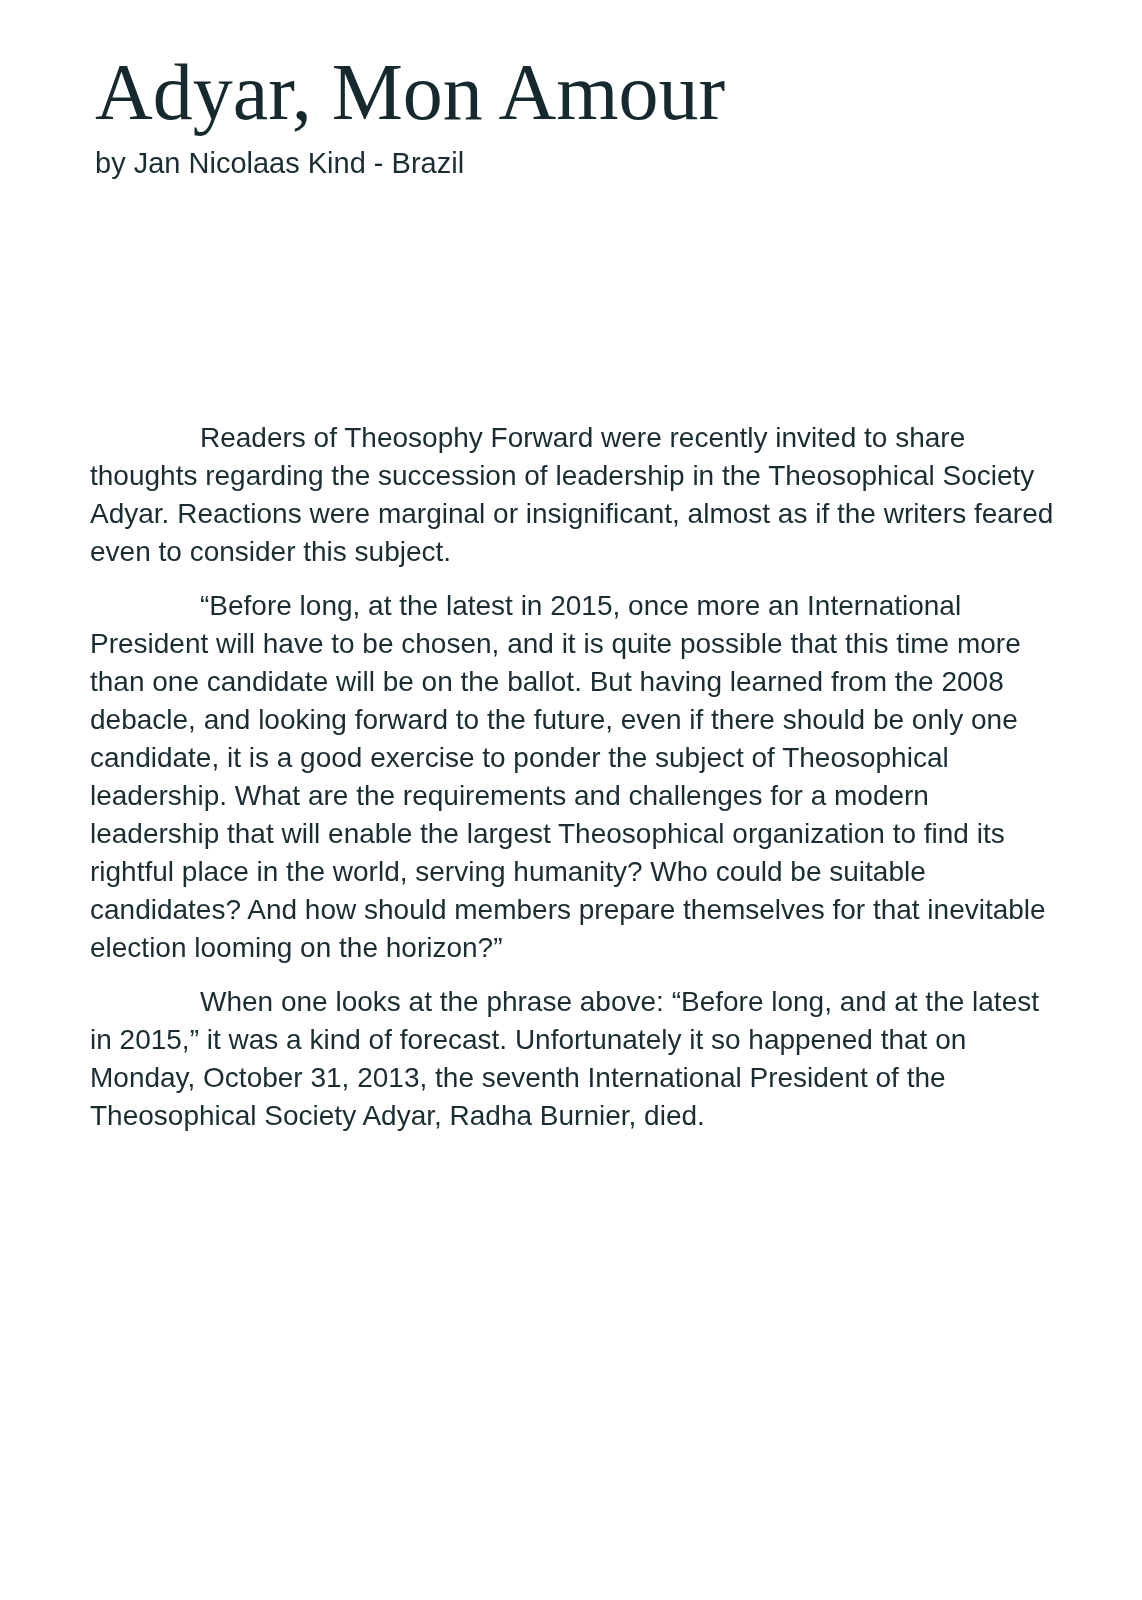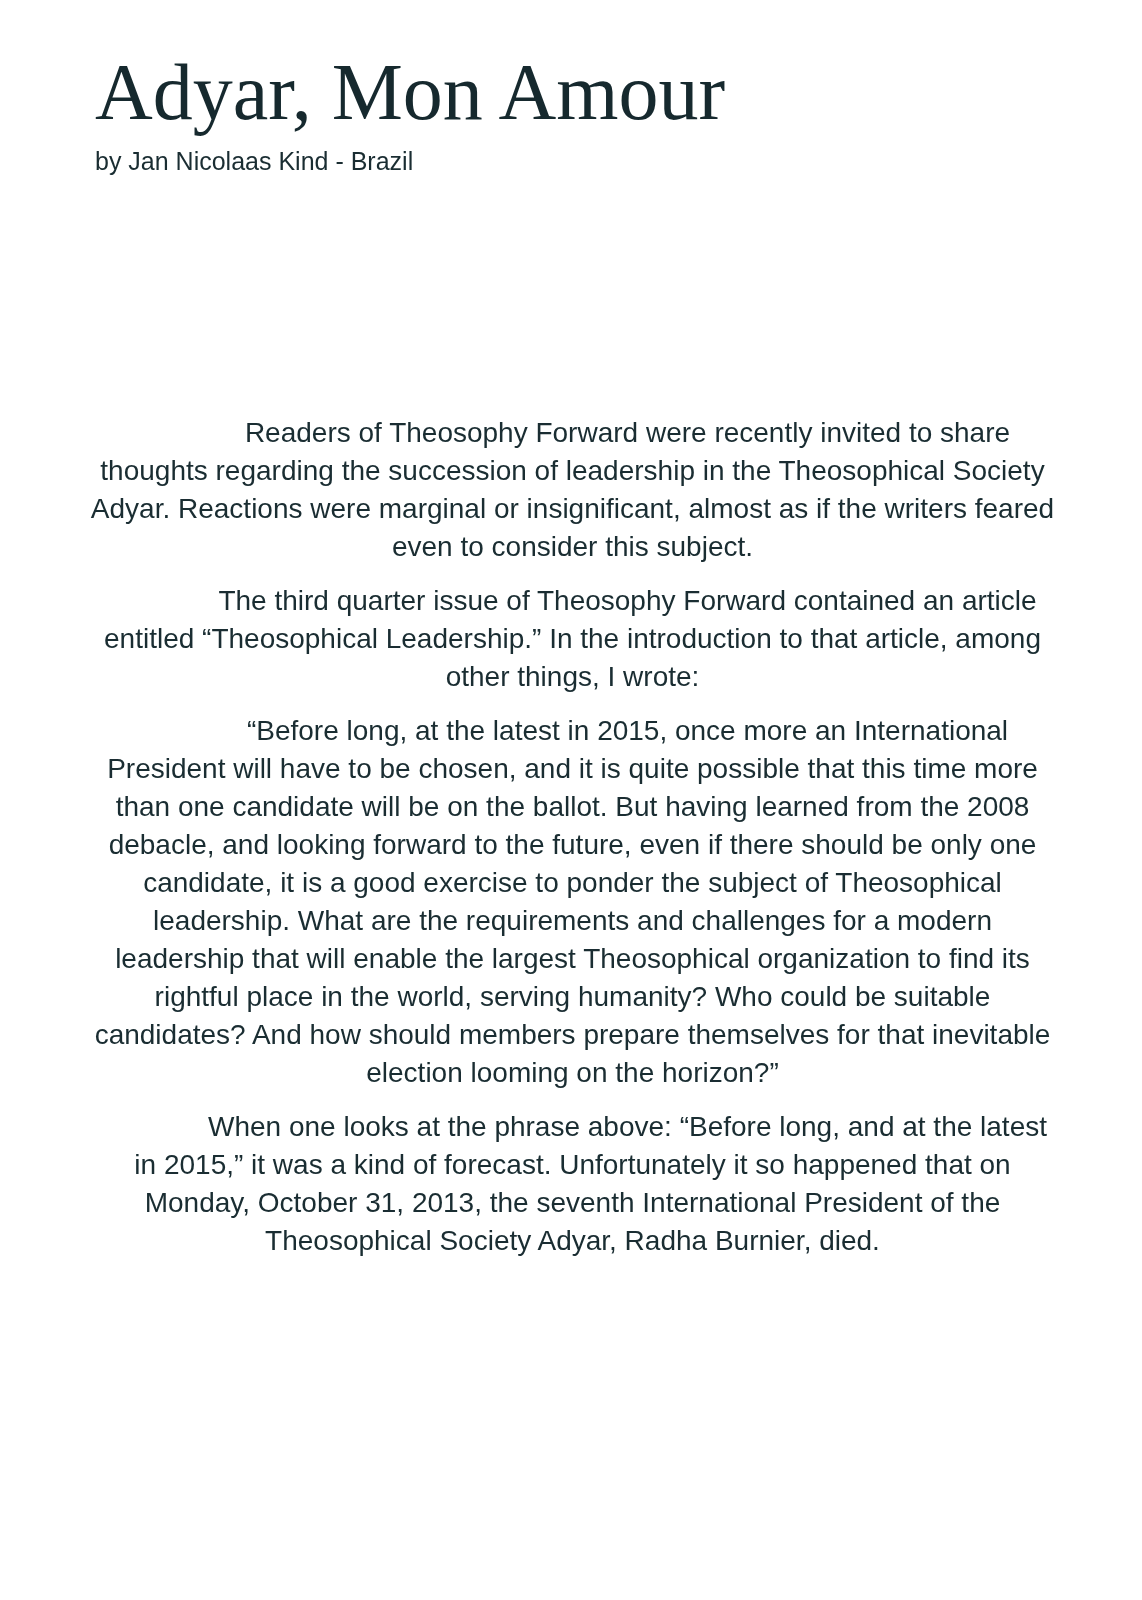--- a/index.html
+++ b/index.html
@@ -22,56 +22,55 @@
     font-weight: 400;
     font-size: 80px;
     line-height: 1.0;
     margin: 0;
     padding-left: 5px;
     color: #16292e;
     letter-spacing: 0px;
   }
   .doc-byline {
     font-family: "Liberation Sans", "DejaVu Sans", sans-serif;
-    font-size: 25px;
+    font-size: 29px;
     line-height: 1.2;
     margin: 14px 0 0 0;
     padding-left: 5px;
     color: #1a2d32;
   }
   .doc-body {
     font-family: "Liberation Sans", "DejaVu Sans", sans-serif;
     font-size: 28px;
     line-height: 38px;
     color: #1a2d32;
     margin-top: 238px;
   }
   .doc-note {
     margin: 0 0 14px 0;
     padding-left: 25px;
     text-indent: 0;
   }
   .doc-para {
     margin: 0 0 16px 0;
     text-indent: 110px;
-    text-align: center;
+    text-align: left;
   }
 </style>
 </head>
 <body>
 
 <div class="page">
   <h1 class="doc-title">Adyar, Mon Amour</h1>
 
   <div class="doc-byline">by Jan Nicolaas Kind - Brazil</div>
 
   <div class="doc-body">
 
     <p class="doc-para">Readers of Theosophy Forward were recently invited to share thoughts regarding the succession of leadership in the Theosophical Society Adyar. Reactions were marginal or insignificant, almost as if the writers feared even to consider this subject.</p>
 
-    <p class="doc-para">The third quarter issue of Theosophy Forward contained an article entitled “Theosophical Leadership.” In the introduction to that article, among other things, I wrote:</p>
 
     <p class="doc-para">“Before long, at the latest in 2015, once more an International President will have to be chosen, and it is quite possible that this time more than one candidate will be on the ballot. But having learned from the 2008 debacle, and looking forward to the future, even if there should be only one candidate, it is a good exercise to ponder the subject of Theosophical leadership. What are the requirements and challenges for a modern leadership that will enable the largest Theosophical organization to find its rightful place in the world, serving humanity? Who could be suitable candidates? And how should members prepare themselves for that inevitable election looming on the horizon?”</p>
 
     <p class="doc-para">When one looks at the phrase above: “Before long, and at the latest in 2015,” it was a kind of forecast. Unfortunately it so happened that on Monday, October 31, 2013, the seventh International President of the Theosophical Society Adyar, Radha Burnier, died.</p>
 
   </div>
 </div>
 
 </body></html>

